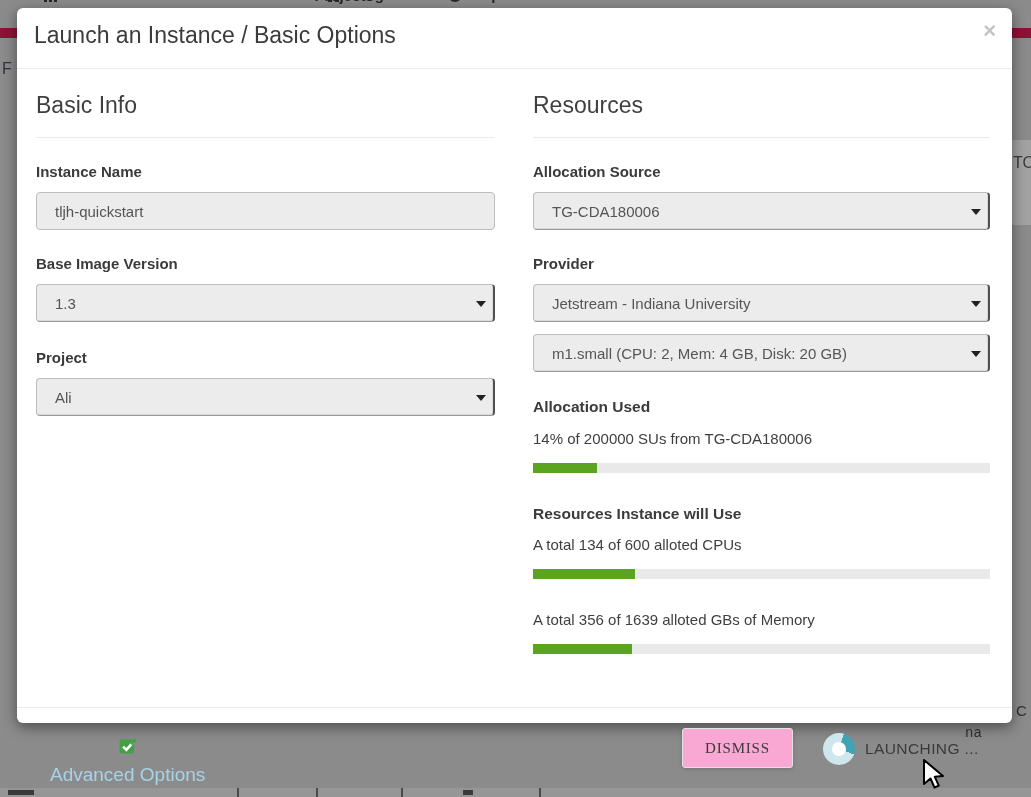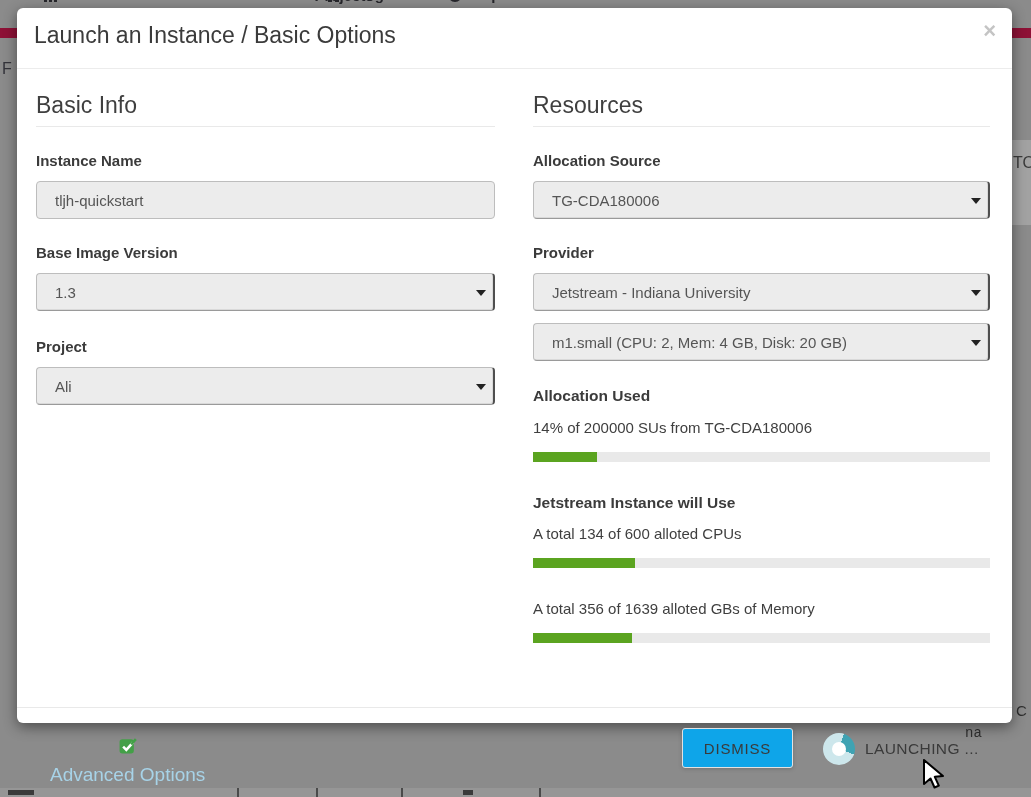--- a/index.html
+++ b/index.html
@@ -30,21 +30,21 @@
     border-radius:6px;box-shadow:0 4px 14px rgba(0,0,0,.45);}
   .modal-header{position:absolute;left:0;top:0;right:0;height:60px;border-bottom:1px solid #ececec;}
   .modal-title{position:absolute;left:17px;top:14px;font-size:23px;color:#3b3b3b;}
   .modal-close{position:absolute;right:16px;top:12px;font-size:22px;font-weight:bold;color:#c4c4c4;
     cursor:default;line-height:1;}
 
   .col{position:absolute;top:76px;}
   .col-left{left:19px;width:459px;}
   .col-right{left:516px;width:457px;}
   .section-heading{margin:8px 0 0 0;font-size:23px;font-weight:400;color:#3f3f3f;
-    padding-bottom:7px;border-bottom:1px solid #e9e9e9;}
+    padding-bottom:18px;border-bottom:1px solid #e9e9e9;}
   .field-label{margin-top:25px;font-size:15px;font-weight:bold;color:#3b3b3b;}
   .tight{}
   .control{margin-top:12px;height:38px;box-sizing:border-box;background:#ececec;
     border:1px solid #bdbdbd;border-radius:4px;display:flex;align-items:center;
     font-size:15px;color:#555;padding:0 18px;width:100%;}
   input.control{outline:none;}
   .select{position:relative;border-right:2px solid #4f4f4f;border-bottom-color:#9a9a9a;
     box-shadow:inset -1px -1px 0 rgba(0,0,0,.08);}
   .select .caret{position:absolute;right:7px;top:50%;margin-top:-2px;width:0;height:0;
     border-left:5px solid transparent;border-right:5px solid transparent;border-top:6px solid #222;}
@@ -52,22 +52,22 @@
   .stat-label{margin-top:26px;font-size:15.5px;font-weight:bold;color:#3b3b3b;}
   .stat-text{margin-top:14px;font-size:15px;color:#3f3f3f;}
   .stat-text.spaced{margin-top:32px;}
   .progress{margin-top:16px;height:10px;background:#e9e9e9;overflow:hidden;}
   .progress .fill{height:100%;background:#5ba420;}
 
   .modal-footer{position:absolute;left:0;right:0;top:699px;height:80px;border-top:1px solid #e9e9e9;}
   .adv-link{position:absolute;left:33px;top:28px;display:flex;align-items:center;gap:9px;
     font-size:19px;color:#a7d3e8;cursor:pointer;flex-direction:column;}
   .adv-link svg{display:block;}
-  .dismiss-btn{position:absolute;left:665px;top:20px;width:111px;height:40px;background:#0ea5e9;
-    border:1px solid #e2e2e2;border-radius:3px;font-family:Liberation Sans, sans-serif;
+  .dismiss-btn{position:absolute;left:665px;top:20px;width:111px;height:40px;background:#f9a8d4;
+    border:1px solid #e2e2e2;border-radius:3px;font-family:Liberation Serif, serif;
     font-size:15px;font-weight:500;letter-spacing:.8px;color:#3a3a3a;
     box-shadow:0 1px 4px rgba(0,0,0,.18);cursor:pointer;}
   .launch-btn{position:absolute;left:800px;top:17px;height:48px;display:flex;align-items:center;
     gap:10px;background:transparent;border:none;cursor:pointer;
     font-family:"Liberation Sans",sans-serif;font-size:15.5px;letter-spacing:.4px;color:#3a3a3a;}
   .spinner{position:relative;width:32px;height:32px;border-radius:50%;
     background:conic-gradient(from 18deg,#3fa3b3 0 92deg,#cde7ec 92deg 360deg);}
   .spinner::after{content:"";position:absolute;inset:9px;background:#fff;border-radius:50%;}
 
   .cursor{position:absolute;left:921px;top:758px;z-index:50;}
@@ -169,21 +169,21 @@
         <span>m1.small (CPU: 2, Mem: 4 GB, Disk: 20 GB)</span>
         <span class="caret"></span>
       </div>
 
       <div class="stat-label">Allocation Used</div>
       <div class="stat-text">14% of 200000 SUs from TG-CDA180006</div>
       <div class="progress">
         <div class="fill" style="width: 14%;"></div>
       </div>
 
-      <div class="stat-label" style="margin-top:32px">Jetstream Instance will Use</div>
+      <div class="stat-label" style="margin-top:32px">Resources Instance will Use</div>
       <div class="stat-text" style="margin-top:13px">A total 134 of 600 alloted CPUs</div>
       <div class="progress">
         <div class="fill" style="width: 22.3%;"></div>
       </div>
 
       <div class="stat-text spaced">A total 356 of 1639 alloted GBs of Memory</div>
       <div class="progress">
         <div class="fill" style="width: 21.7%;"></div>
       </div>
     </div>

